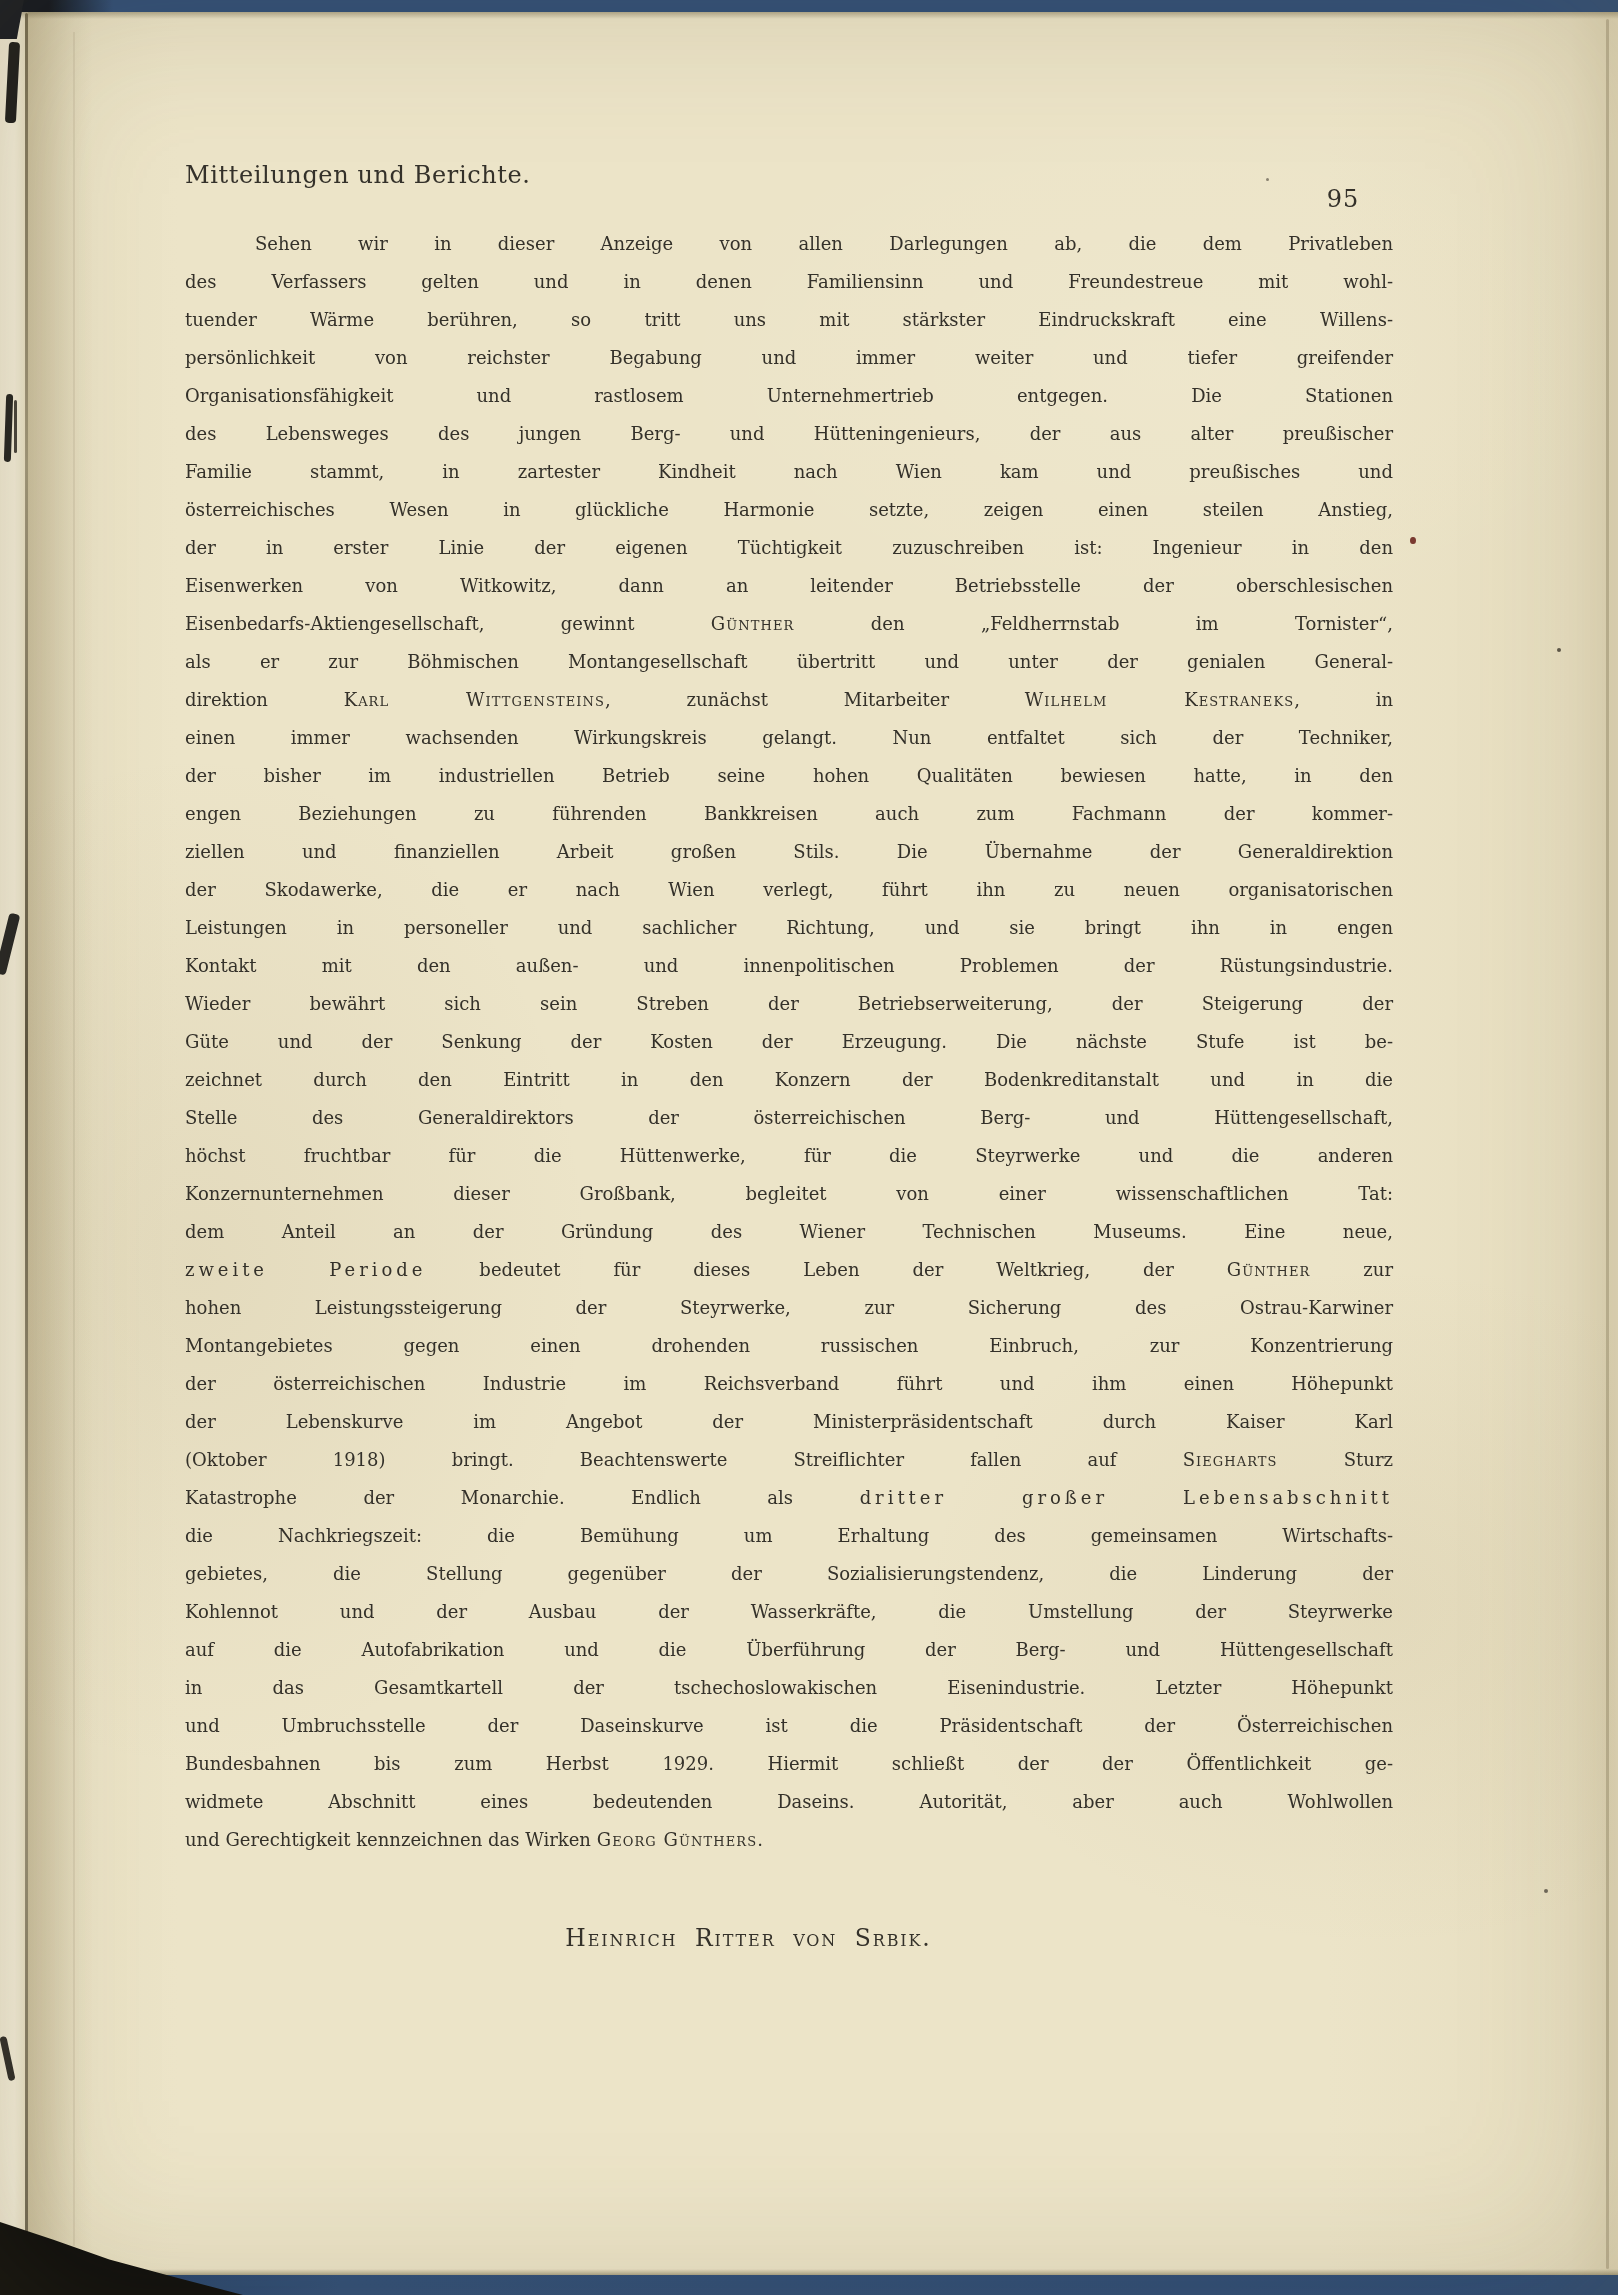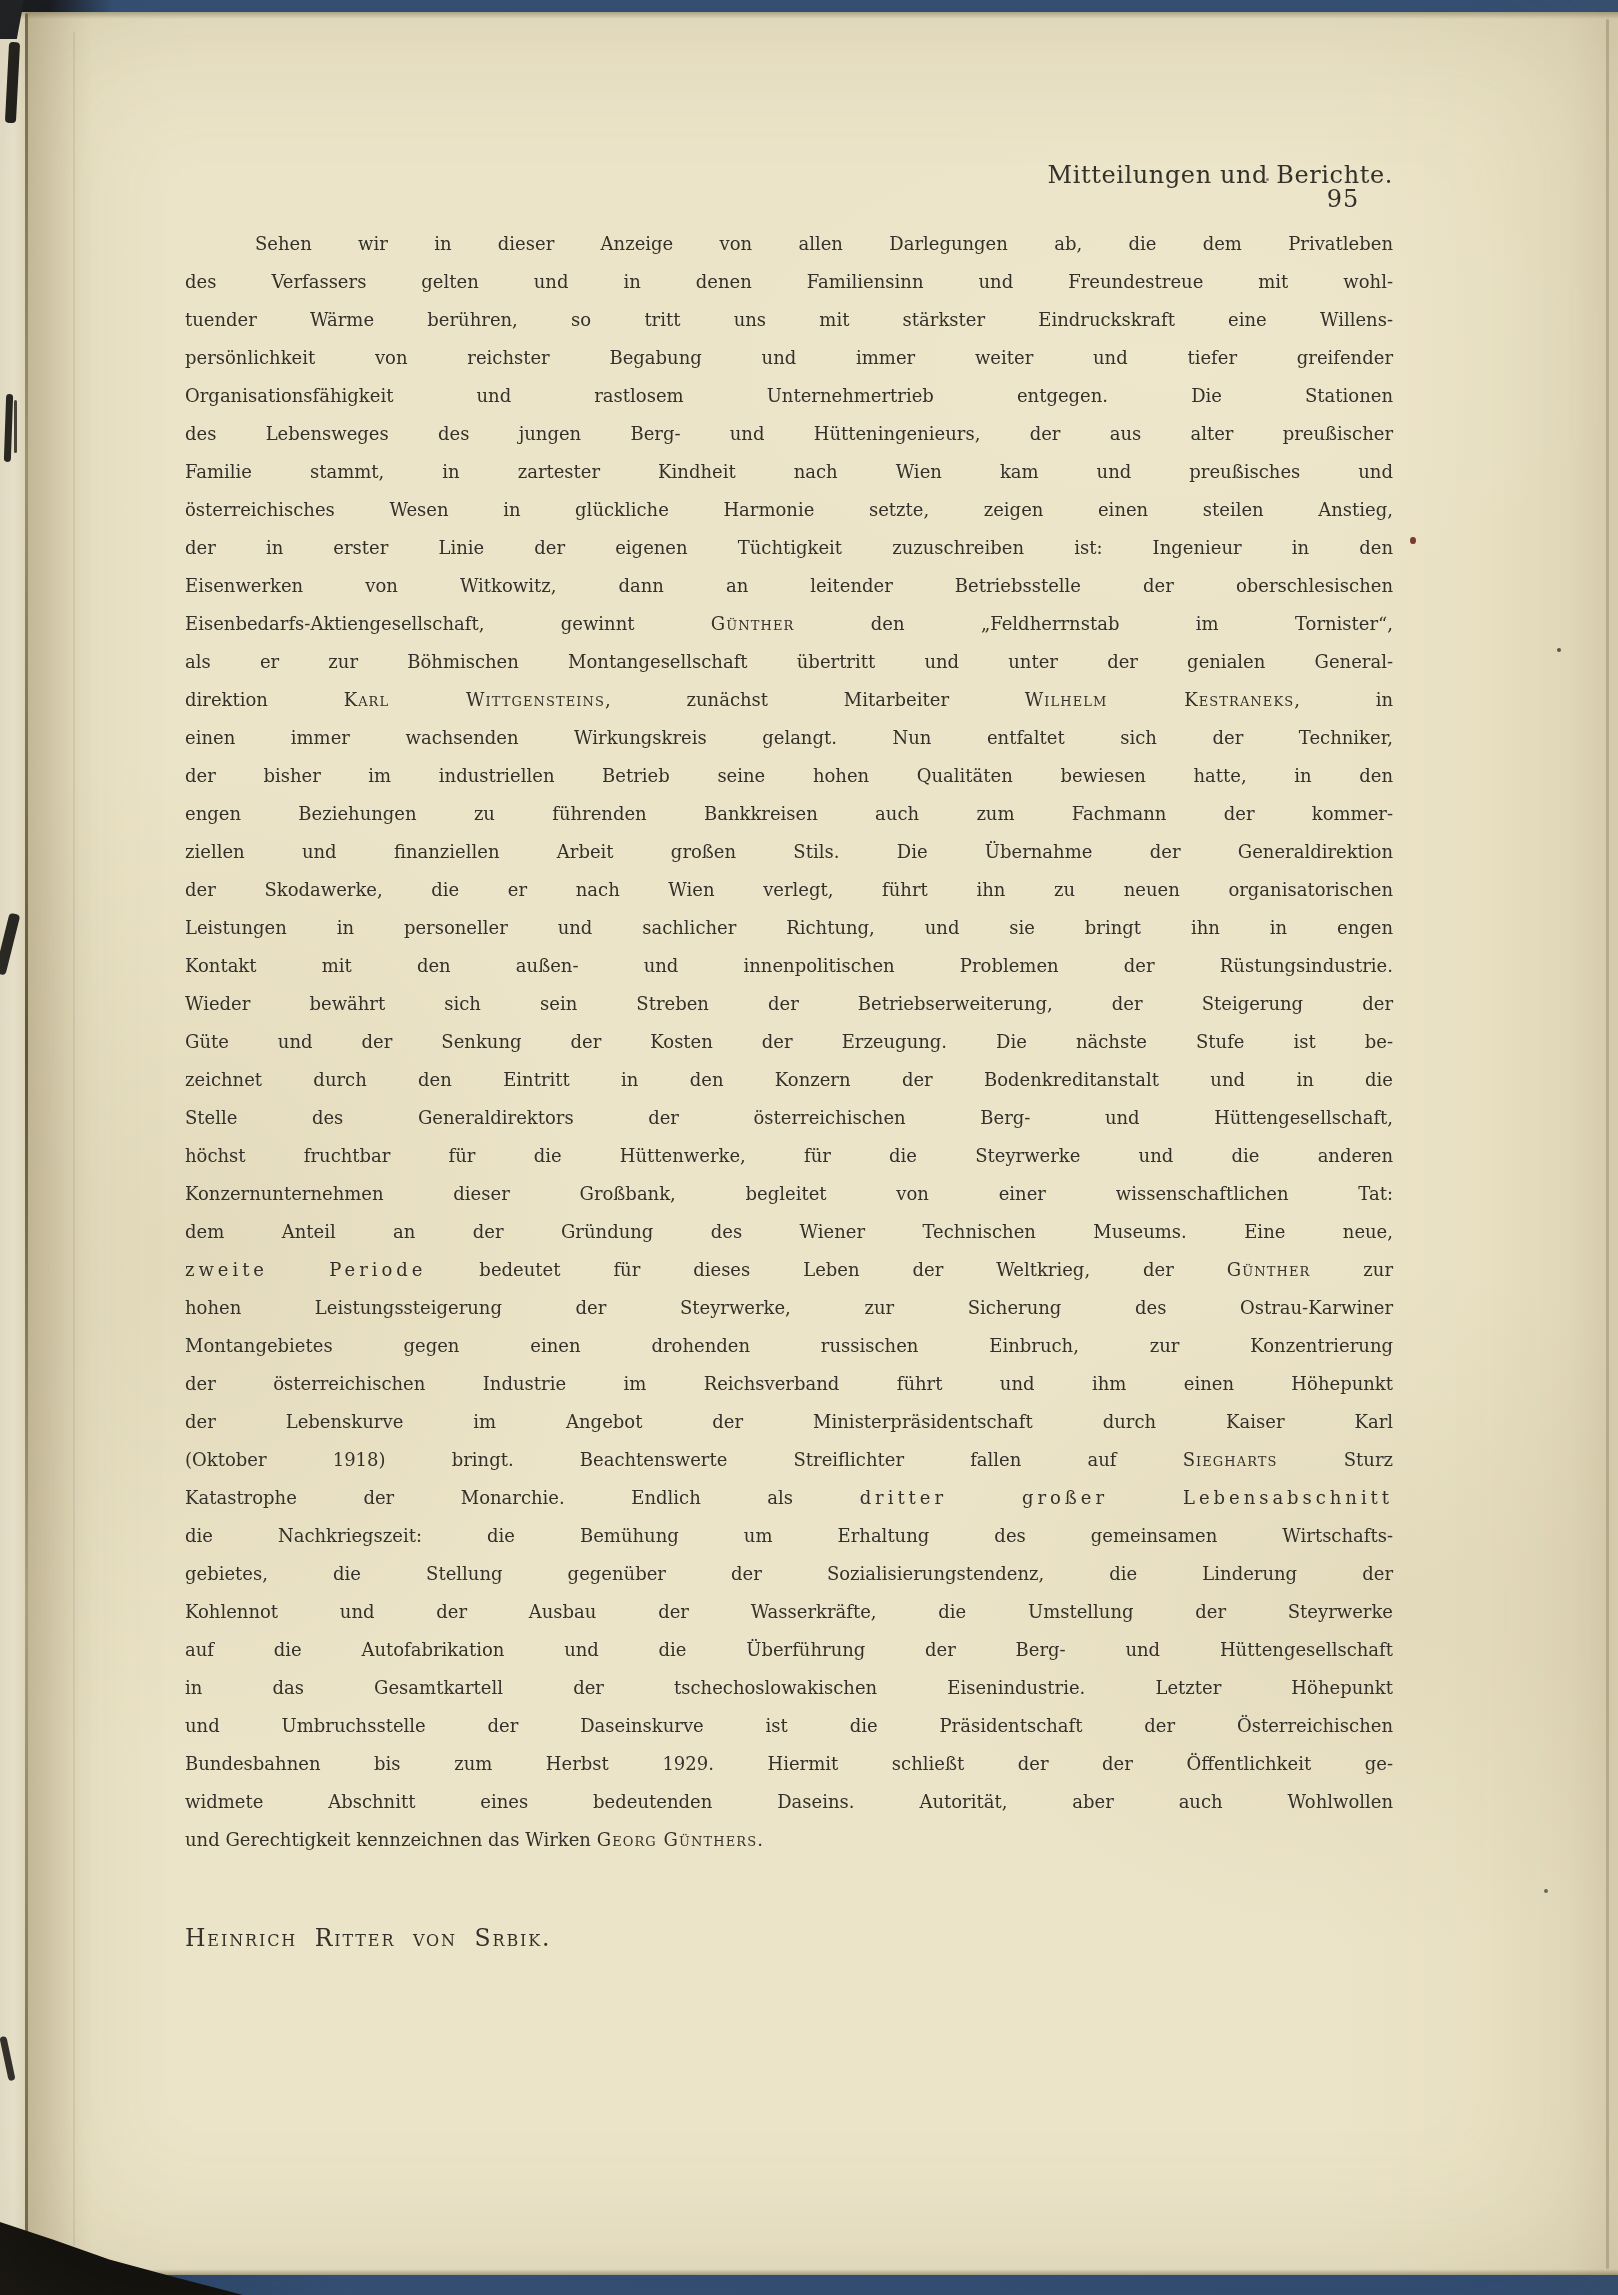--- a/index.html
+++ b/index.html
@@ -70,37 +70,37 @@
   }
   .right-outer{
     position:absolute;right:0;top:12px;bottom:20px;width:9.7px;
     background:linear-gradient(90deg,rgba(230,221,191,0),#e4dabb);
   }
   
   .header{
     position:absolute;left:185px;top:161px;width:1208px;height:39px;
     color:var(--ink,#34312a);font-size:24px;
   }
-  .title{width:100%;text-align:right;letter-spacing:0.6px;}
+  .title{width:100%;text-align:left;letter-spacing:0.6px;}
   .pagenum{position:absolute;right:34px;top:0;letter-spacing:0.8px;margin-top:24px;}
   
   .bodytext{
     position:absolute;left:185px;top:225px;width:1208px;
     color:var(--ink,#34312a);font-size:18px;line-height:38px;
   }
   .line{text-align:justify;text-align-last:justify;white-space:normal;}
   .line.nojust{text-align-last:left;}
   .line.indent{padding-left:70px;}
   .sc{font-variant:small-caps;letter-spacing:.06em;}
   .sp{letter-spacing:.22em;word-spacing:.25em;}
   
   .signature{
     position:absolute;left:185px;top:1919px;width:1208px;
     padding-right:81px;box-sizing:border-box;
-    text-align:left;color:var(--ink,#34312a);
+    text-align:center;color:var(--ink,#34312a);
     font-size:23.5px;line-height:38px;
     font-variant:small-caps;letter-spacing:.08em;word-spacing:.35em;
   }
   
   .mark{position:absolute;border-radius:4px;}
   .m1{left:6.5px;top:42px;width:10.5px;height:81px;background:#1b1b1a;transform:rotate(3deg);}
   .m2{left:4.9px;top:394px;width:7.3px;height:68px;background:#222220;transform:rotate(2deg);}
   .m3{left:13.8px;top:400px;width:3.2px;height:53px;background:#45413a;}
   .m4{left:1.6px;top:913px;width:10.5px;height:62px;background:#232322;transform:rotate(14deg);}
   .m5{left:4px;top:2036px;width:7.3px;height:45px;background:#2e2c28;transform:rotate(-12deg);}

